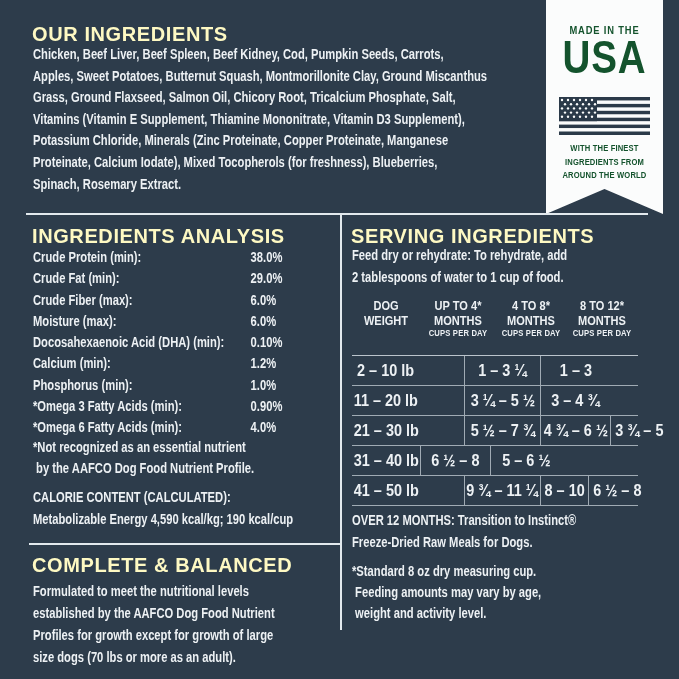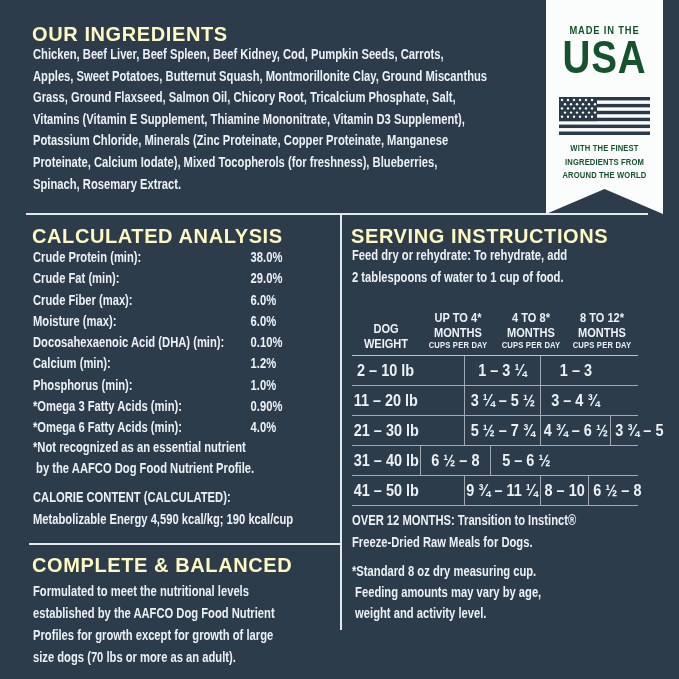--- a/index.html
+++ b/index.html
@@ -21,21 +21,21 @@
   
   .rule{background:#e2e9ed;height:2px;}
   .vrule{background:#e2e9ed;width:2px;}
   
   .ga-rows{left:33px;top:249px;width:390px;}
   .ga-row{position:relative;height:21.3px;width:390px;
     transform:scaleX(0.8);transform-origin:0 0;font-size:14px;}
   .ga-row .val{position:absolute;left:272px;top:0;}
   
   .srv-table{left:352px;top:299px;width:286px;}
-  .srv-head{display:flex;align-items:flex-end;height:57px;
+  .srv-head{display:flex;height:57px;
     border-bottom:1.5px solid rgba(223,230,236,.8);}
   .srv-head .hc{text-align:center;padding-bottom:4px;}
   .hc .big{font-size:13px;line-height:14.5px;transform:scaleX(.85);white-space:pre;}
   .hc .sub{font-size:9px;line-height:11px;transform:scaleX(.85);white-space:pre;letter-spacing:.2px;}
   .srv-row{display:flex;height:30px;border-bottom:1.5px solid rgba(223,230,236,.65);}
   .srv-row .c{display:flex;align-items:center;justify-content:center;font-size:17px;}
   .srv-row .c span{display:inline-block;transform:scaleX(.85);white-space:pre;}
   .c.w0{width:68px;}
   .c.w1{width:76px;border-left:1.5px solid rgba(223,230,236,.65);margin-left:44px;}
   .c.w2{width:70px;border-left:1.5px solid rgba(223,230,236,.65);}
@@ -118,21 +118,21 @@
     <div class="tagline">WITH THE FINEST
 INGREDIENTS FROM
 AROUND THE WORLD</div>
   </div>
 
   <div class="rule abs" style="left:26px;top:213px;width:622px;"></div>
   <div class="vrule abs" style="left:340px;top:215px;height:415px;"></div>
   <div class="rule abs" style="left:29px;top:543px;width:312px;"></div>
 
   <section>
-    <h2 class="sec abs" style="left:32px;top:224px;">CALCULATED ANALYSIS</h2>
+    <h2 class="sec abs" style="left:32px;top:224px;">INGREDIENTS ANALYSIS</h2>
     <div class="abs ga-rows">
       <div class="ga-row"><span>Crude Protein (min):</span><span class="val">38.0%</span></div>
       <div class="ga-row"><span>Crude Fat (min):</span><span class="val">29.0%</span></div>
       <div class="ga-row"><span>Crude Fiber (max):</span><span class="val">6.0%</span></div>
       <div class="ga-row"><span>Moisture (max):</span><span class="val">6.0%</span></div>
       <div class="ga-row"><span>Docosahexaenoic Acid (DHA) (min):</span><span class="val">0.10%</span></div>
       <div class="ga-row"><span>Calcium (min):</span><span class="val">1.2%</span></div>
       <div class="ga-row"><span>Phosphorus (min):</span><span class="val">1.0%</span></div>
       <div class="ga-row"><span>*Omega 3 Fatty Acids (min):</span><span class="val">0.90%</span></div>
       <div class="ga-row"><span>*Omega 6 Fatty Acids (min):</span><span class="val">4.0%</span></div>
@@ -145,21 +145,21 @@
 
   <section>
     <h2 class="sec abs" style="left:32px;top:553px;">COMPLETE &amp; BALANCED</h2>
     <p class="cond abs" style="left:33px;top:580px;margin:0;line-height:22px;">Formulated to meet the nutritional levels
 established by the AAFCO Dog Food Nutrient
 Profiles for growth except for growth of large
 size dogs (70 lbs or more as an adult).</p>
   </section>
 
   <section>
-    <h2 class="sec abs" style="left:351px;top:224px;">SERVING INSTRUCTIONS</h2>
+    <h2 class="sec abs" style="left:351px;top:224px;">SERVING INGREDIENTS</h2>
     <p class="cond abs" style="left:352px;top:245px;margin:0;">Feed dry or rehydrate: To rehydrate, add
 2 tablespoons of water to 1 cup of food.</p>
 
     <div class="abs srv-table">
       <div class="srv-head">
         <div class="hc w0">
           <div class="big">DOG
 WEIGHT</div>
         </div>
         <div class="hc w1">

